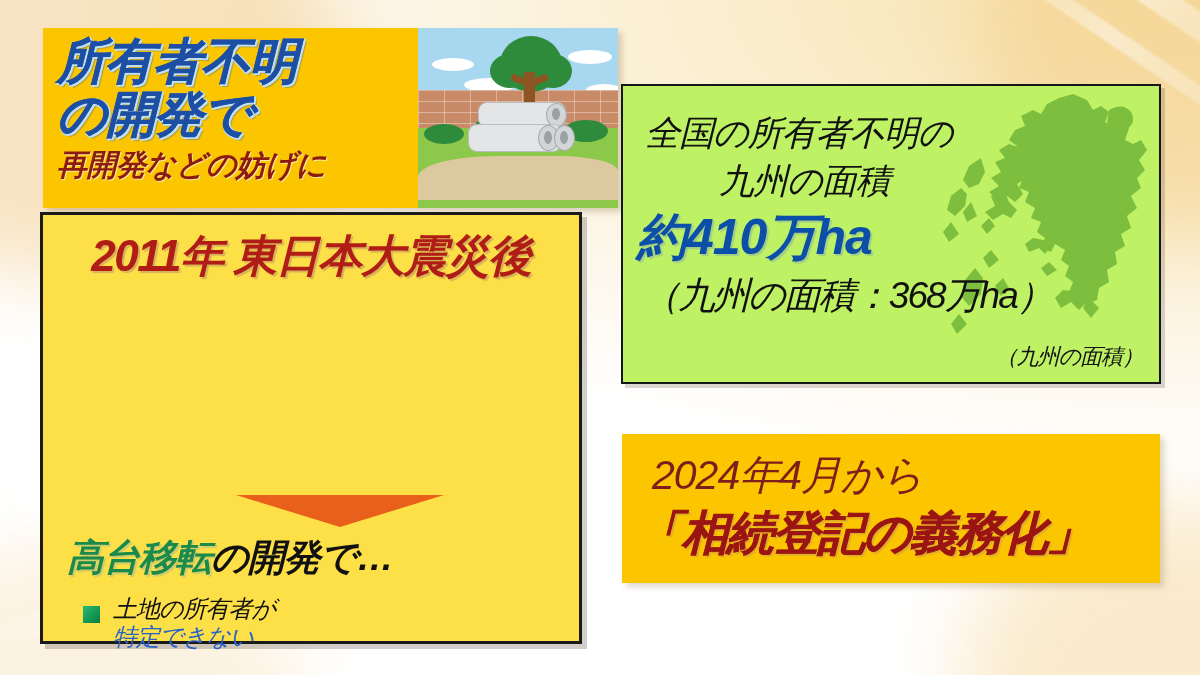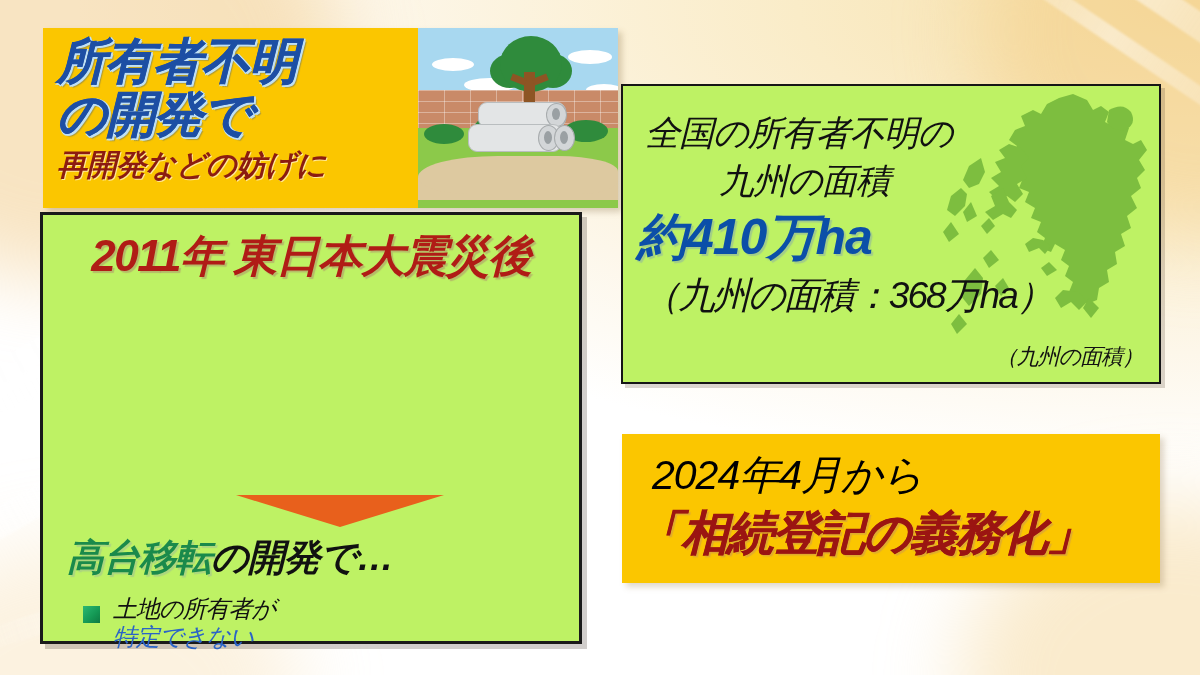--- a/index.html
+++ b/index.html
@@ -27,21 +27,21 @@
   .s5{left:860px;top:-40px;width:520px;height:26px;transform:rotate(34deg);opacity:.7;}
   .s6{left:900px;top:40px;width:460px;height:16px;transform:rotate(34deg);opacity:.55;}
   .bg-warm{position:absolute;border-radius:50%;filter:blur(40px);}
   .w1{left:-180px;top:-160px;width:520px;height:440px;background:rgba(240,196,120,.45);}
   .w2{left:980px;top:-180px;width:460px;height:420px;background:rgba(243,205,134,.5);}
   .w3{left:960px;top:500px;width:420px;height:360px;background:rgba(244,210,145,.45);}
   .w4{left:-120px;top:540px;width:420px;height:300px;background:rgba(246,219,165,.35);}
 
   
   .panel{position:absolute;box-sizing:border-box;}
-  .white-box{background:#bef264;border:3px solid #1a1a1a;box-shadow:5px 5px 0 rgba(70,60,50,.25);}
+  .white-box{background:#fde047;border:3px solid #1a1a1a;box-shadow:5px 5px 0 rgba(70,60,50,.25);}
   .thin-box{background:#bef264;border:2.5px solid #161616;box-shadow:4px 4px 0 rgba(90,75,55,.22);}
 
   
   #title-box{left:43px;top:28px;width:575px;height:180px;
     background:#fbc600;box-shadow:4px 4px 6px rgba(130,105,60,.28);
     display:flex;overflow:hidden;}
   .title-text-col{flex:1 1 auto;padding:9px 0 0 14px;min-width:0;}
   .title-line{
     font-size:49px;line-height:.98;font-weight:bold;color:#1d4fa4;
     letter-spacing:-1px;white-space:nowrap;
@@ -118,21 +118,21 @@
   .rp-l2{position:absolute;left:96px;top:72px;font-size:35px;color:#111;letter-spacing:-1px;white-space:nowrap;}
   .rp-big{position:absolute;left:14px;top:118px;font-size:50px;font-weight:bold;color:#0b4fa8;letter-spacing:-1px;white-space:nowrap;
      text-shadow:2px 2px 1px rgba(120,150,190,.4);}
   .rp-paren{position:absolute;left:20px;top:185px;font-size:37px;color:#111;letter-spacing:-2px;white-space:nowrap;}
   .rp-src{position:absolute;right:16px;bottom:10px;font-size:22px;color:#111;letter-spacing:-1px;white-space:nowrap;}
   #kyushu-map{position:absolute;right:8px;top:6px;width:210px;height:280px;}
 
   
   #notice-box{left:622px;top:434px;width:538px;height:149px;background:#fbc600;
      box-shadow:4px 4px 6px rgba(130,105,60,.25);}
-  .nb-l1{position:absolute;left:30px;top:14px;font-size:41px;color:#000000;letter-spacing:-1px;white-space:nowrap;}
+  .nb-l1{position:absolute;left:30px;top:14px;font-size:41px;color:#7f1d1d;letter-spacing:-1px;white-space:nowrap;}
   .nb-l2{position:absolute;left:14px;top:68px;font-size:47px;font-weight:bold;color:#9b1512;letter-spacing:-1.5px;white-space:nowrap;
      -webkit-text-stroke:.6px #9b1512;
      text-shadow:2px 2px 1px rgba(190,140,100,.45);}
 </style>
 </head>
 <body>
 
 <div id="stage">
 
   <div class="bg-base"></div>

